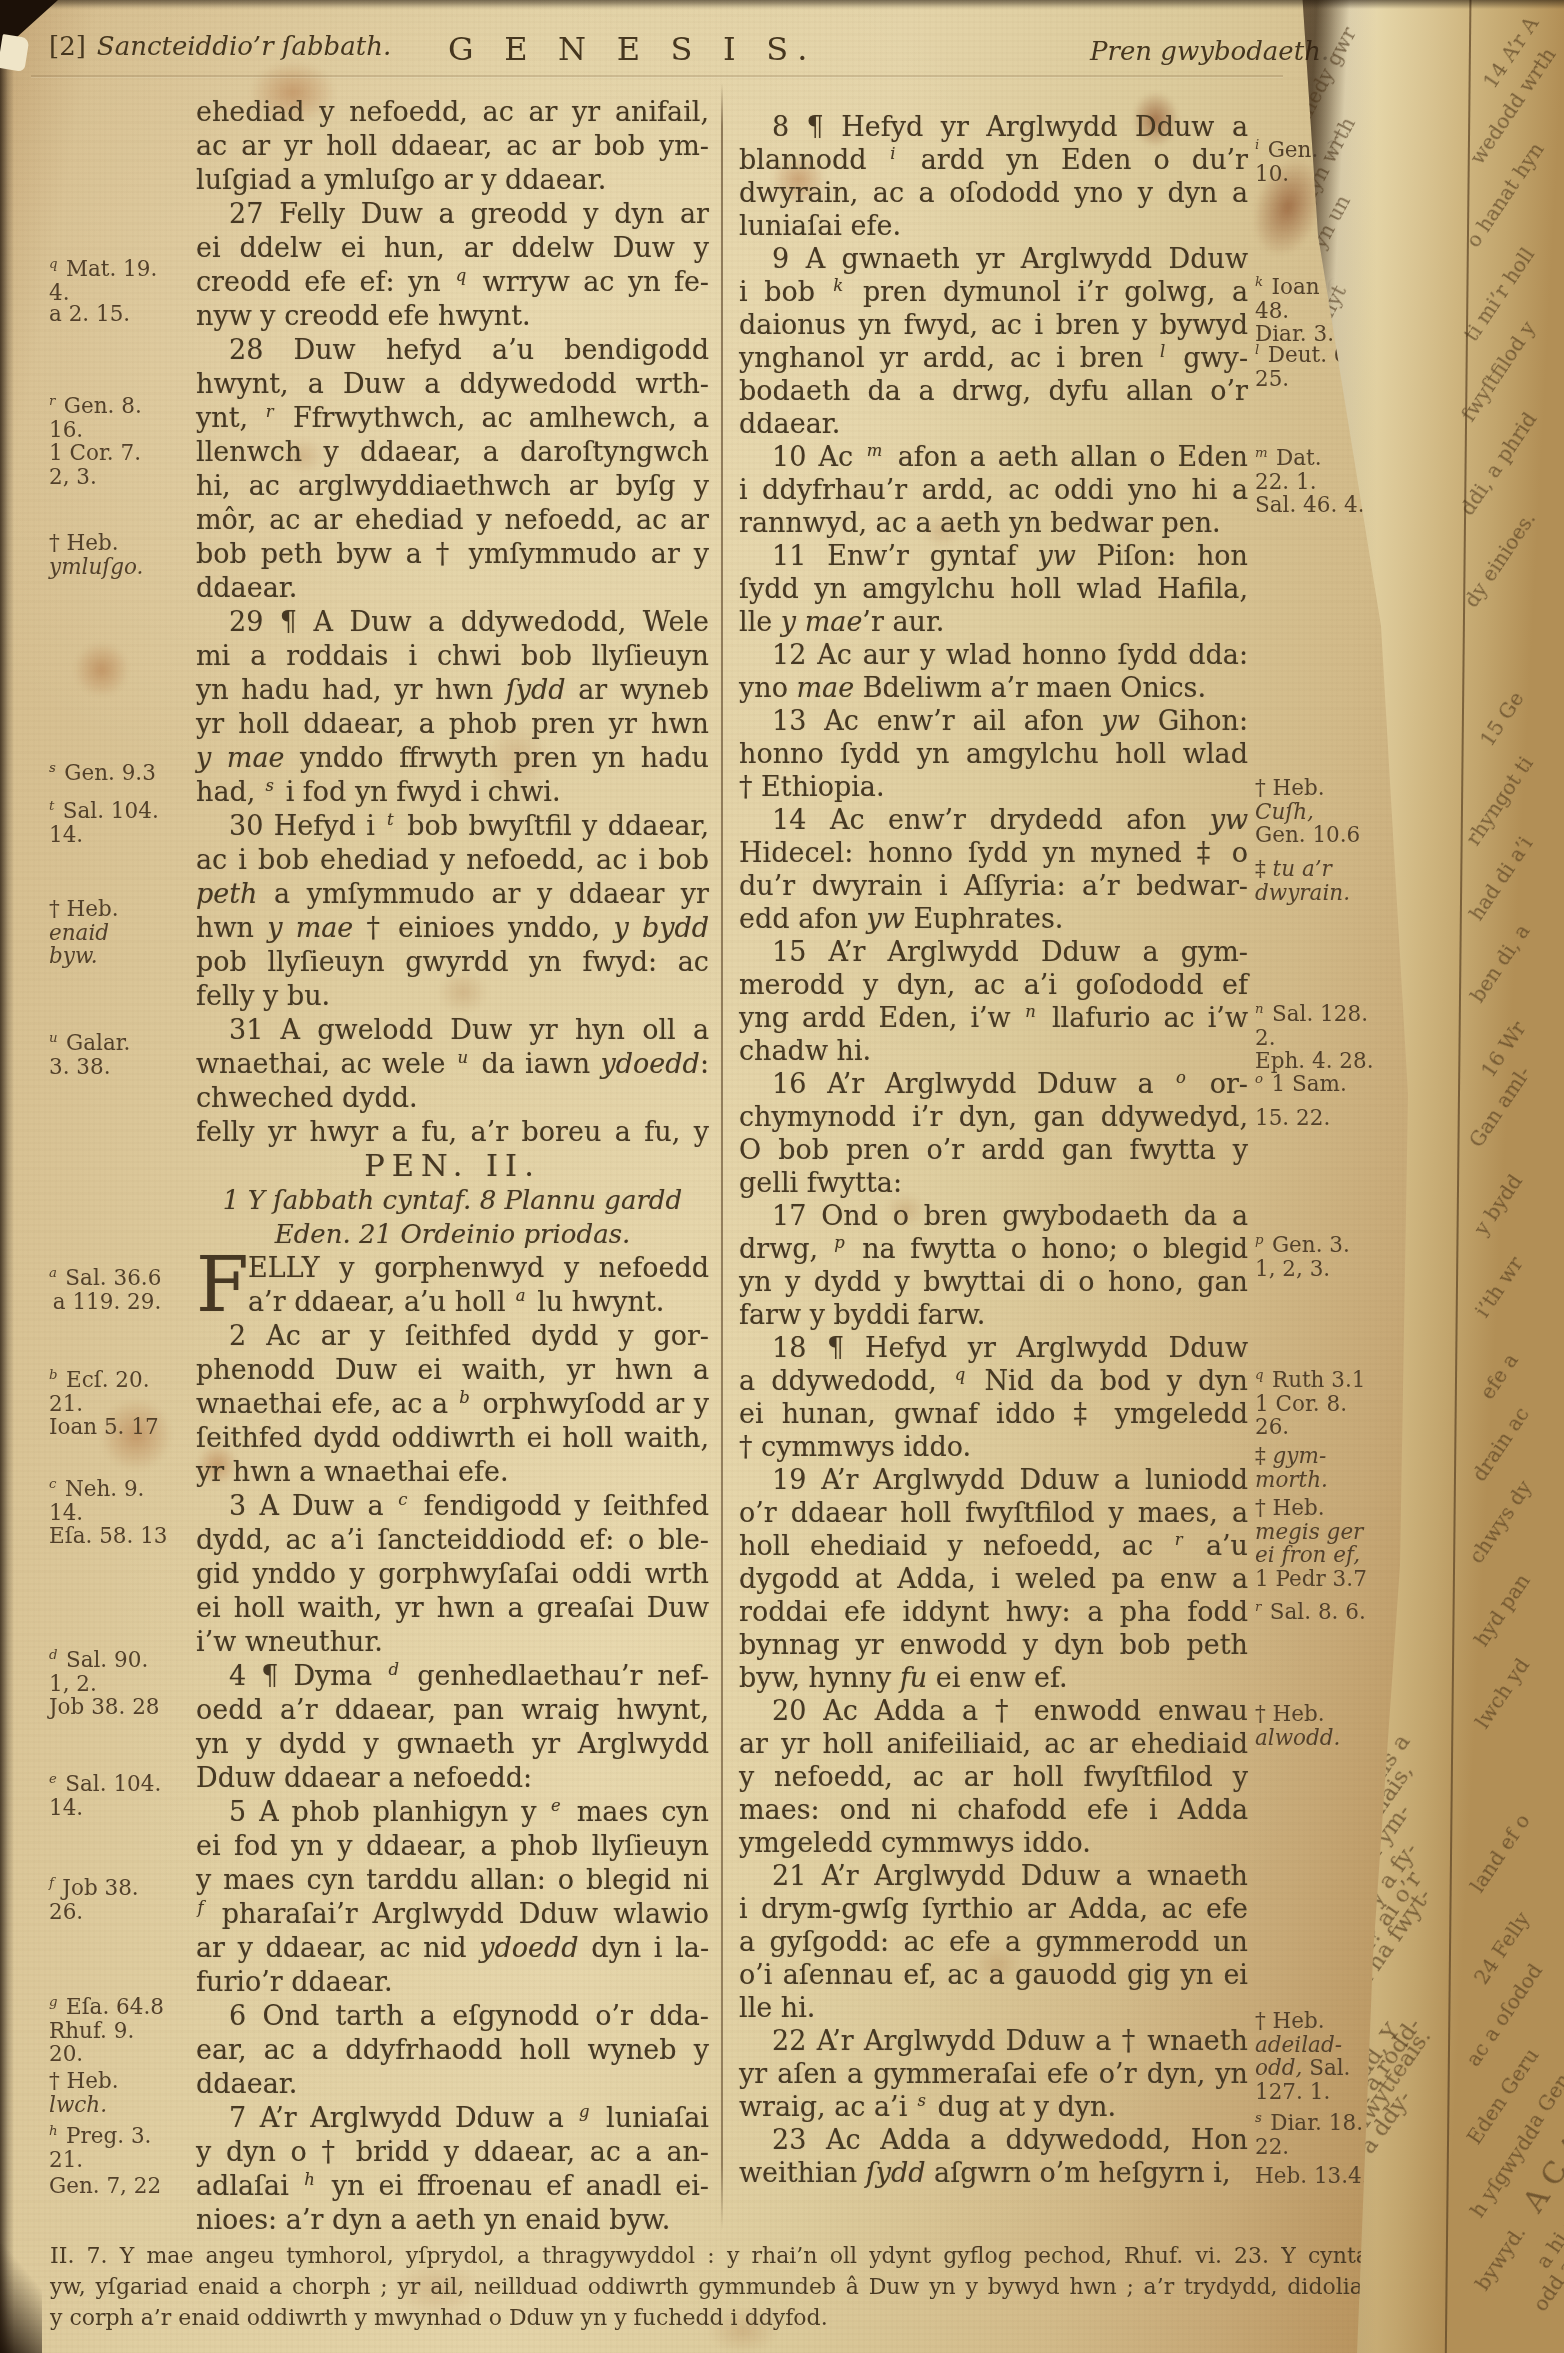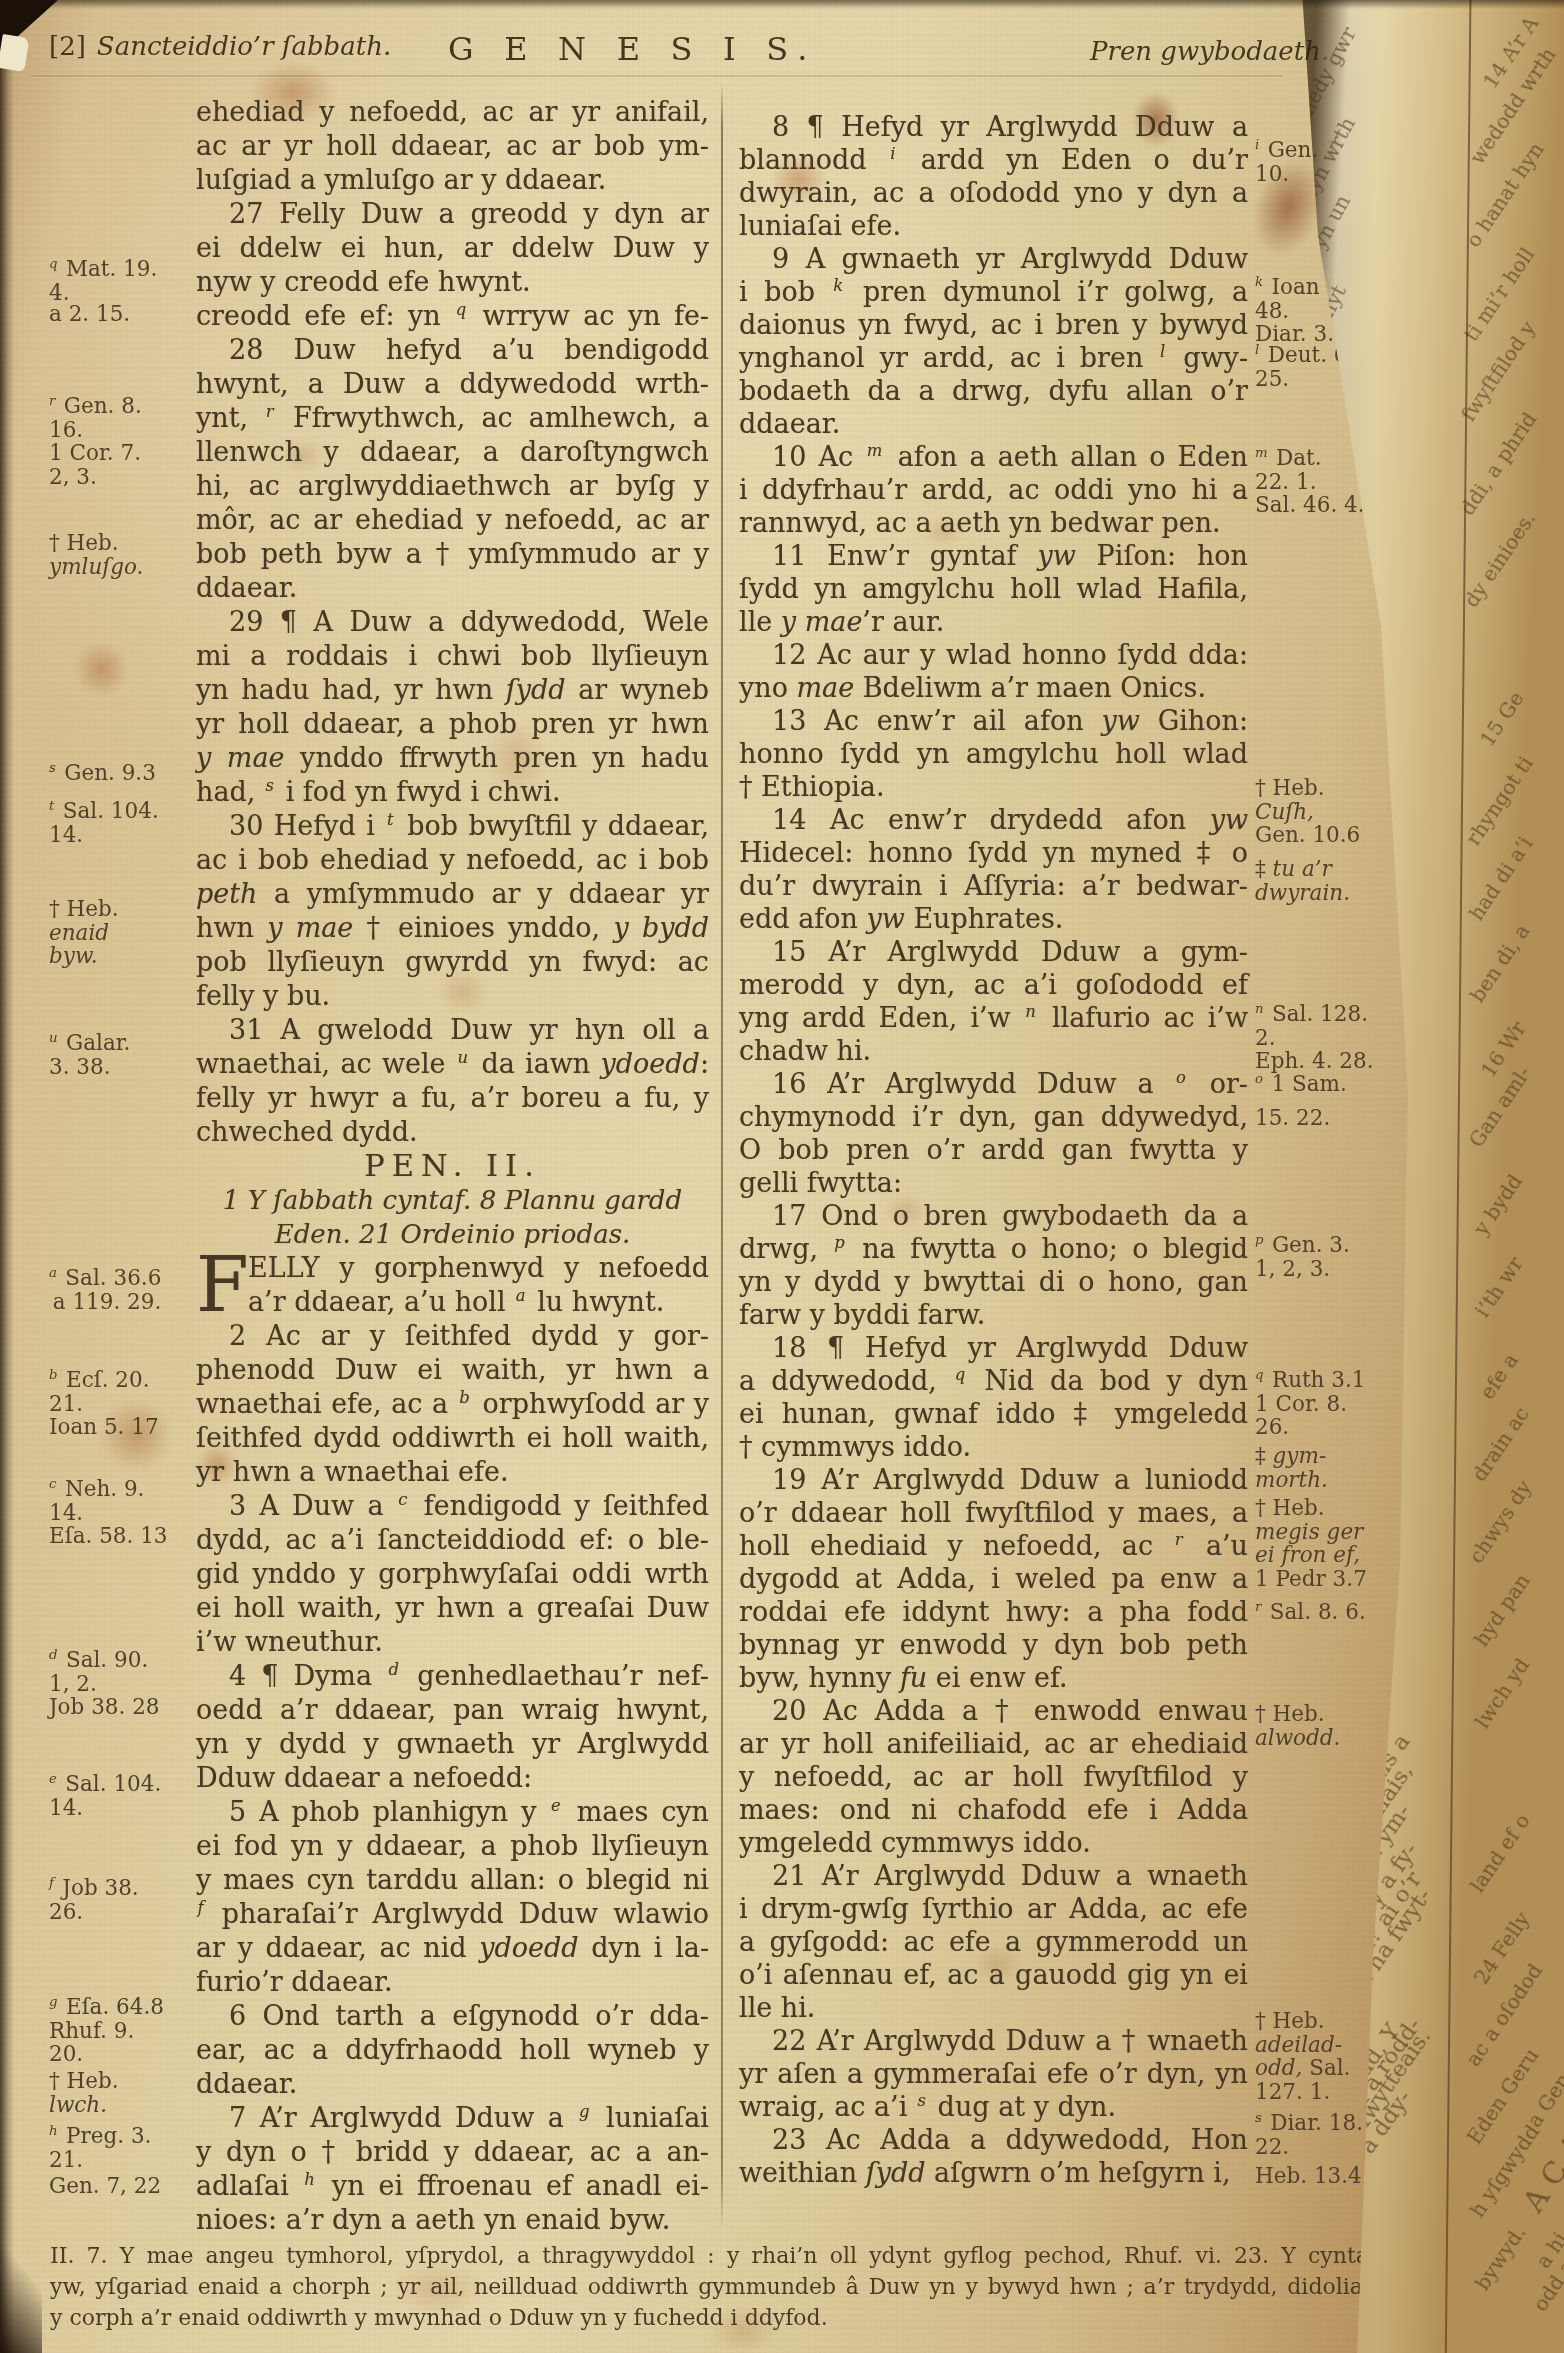--- a/index.html
+++ b/index.html
@@ -306,22 +306,22 @@
         <div class="nline">Heb. 13.4.</div>
       </div>
     </div>
 
   <div class="col col-left" id="col-left">
       <div class="line">ehediad y nefoedd, ac ar yr anifail,</div>
       <div class="line">ac ar yr holl ddaear, ac ar bob ym-</div>
       <div class="line last">luſgiad a ymluſgo ar y ddaear.</div>
       <div class="line ind">27 Felly Duw a greodd y dyn ar</div>
       <div class="line">ei ddelw ei hun, ar ddelw Duw y</div>
+      <div class="line">creodd efe ef: yn <sup class="nref">q</sup> wrryw ac yn fe-</div>
       <div class="line last">nyw y creodd efe hwynt.</div>
-      <div class="line">creodd efe ef: yn <sup class="nref">q</sup> wrryw ac yn fe-</div>
       <div class="line ind">28 Duw hefyd a’u bendigodd</div>
       <div class="line">hwynt, a Duw a ddywedodd wrth-</div>
       <div class="line">ynt, <sup class="nref">r</sup> Ffrwythwch, ac amlhewch, a</div>
       <div class="line">llenwch y ddaear, a daroſtyngwch</div>
       <div class="line">hi, ac arglwyddiaethwch ar byſg y</div>
       <div class="line">môr, ac ar ehediad y nefoedd, ac ar</div>
       <div class="line">bob peth byw a † ymſymmudo ar y</div>
       <div class="line last">ddaear.</div>
       <div class="line ind">29 ¶ A Duw a ddywedodd, Wele</div>
       <div class="line">mi a roddais i chwi bob llyſieuyn</div>
@@ -330,22 +330,22 @@
       <div class="line"><em>y mae</em> ynddo ffrwyth pren yn hadu</div>
       <div class="line last">had, <sup class="nref">s</sup> i fod yn fwyd i chwi.</div>
       <div class="line ind">30 Hefyd i <sup class="nref">t</sup> bob bwyſtfil y ddaear,</div>
       <div class="line">ac i bob ehediad y nefoedd, ac i bob</div>
       <div class="line"><em>peth</em> a ymſymmudo ar y ddaear yr</div>
       <div class="line">hwn <em>y mae</em> † einioes ynddo, <em>y bydd</em></div>
       <div class="line">pob llyſieuyn gwyrdd yn fwyd: ac</div>
       <div class="line last">felly y bu.</div>
       <div class="line ind">31 A gwelodd Duw yr hyn oll a</div>
       <div class="line">wnaethai, ac wele <sup class="nref">u</sup> da iawn <em>ydoedd</em>:</div>
+      <div class="line last">chweched dydd.</div>
       <div class="line">felly yr hwyr a fu, a’r boreu a fu, y</div>
-      <div class="line last">chweched dydd.</div>
       <div class="line chap-head">PEN. II.</div>
       <div class="line chap-sum">1 Y ſabbath cyntaf. 8 Plannu gardd</div>
       <div class="line chap-sum">Eden. 21 Ordeinio priodas.</div>
       <div class="line dropline"><span class="dropcap">F</span>ELLY y gorphenwyd y nefoedd</div>
       <div class="line dropline last">a’r ddaear, a’u holl <sup class="nref">a</sup> lu hwynt.</div>
       <div class="line ind">2 Ac ar y ſeithfed dydd y gor-</div>
       <div class="line">phenodd Duw ei waith, yr hwn a</div>
       <div class="line">wnaethai efe, ac a <sup class="nref">b</sup> orphwyſodd ar y</div>
       <div class="line">ſeithfed dydd oddiwrth ei holl waith,</div>
       <div class="line last">yr hwn a wnaethai efe.</div>

